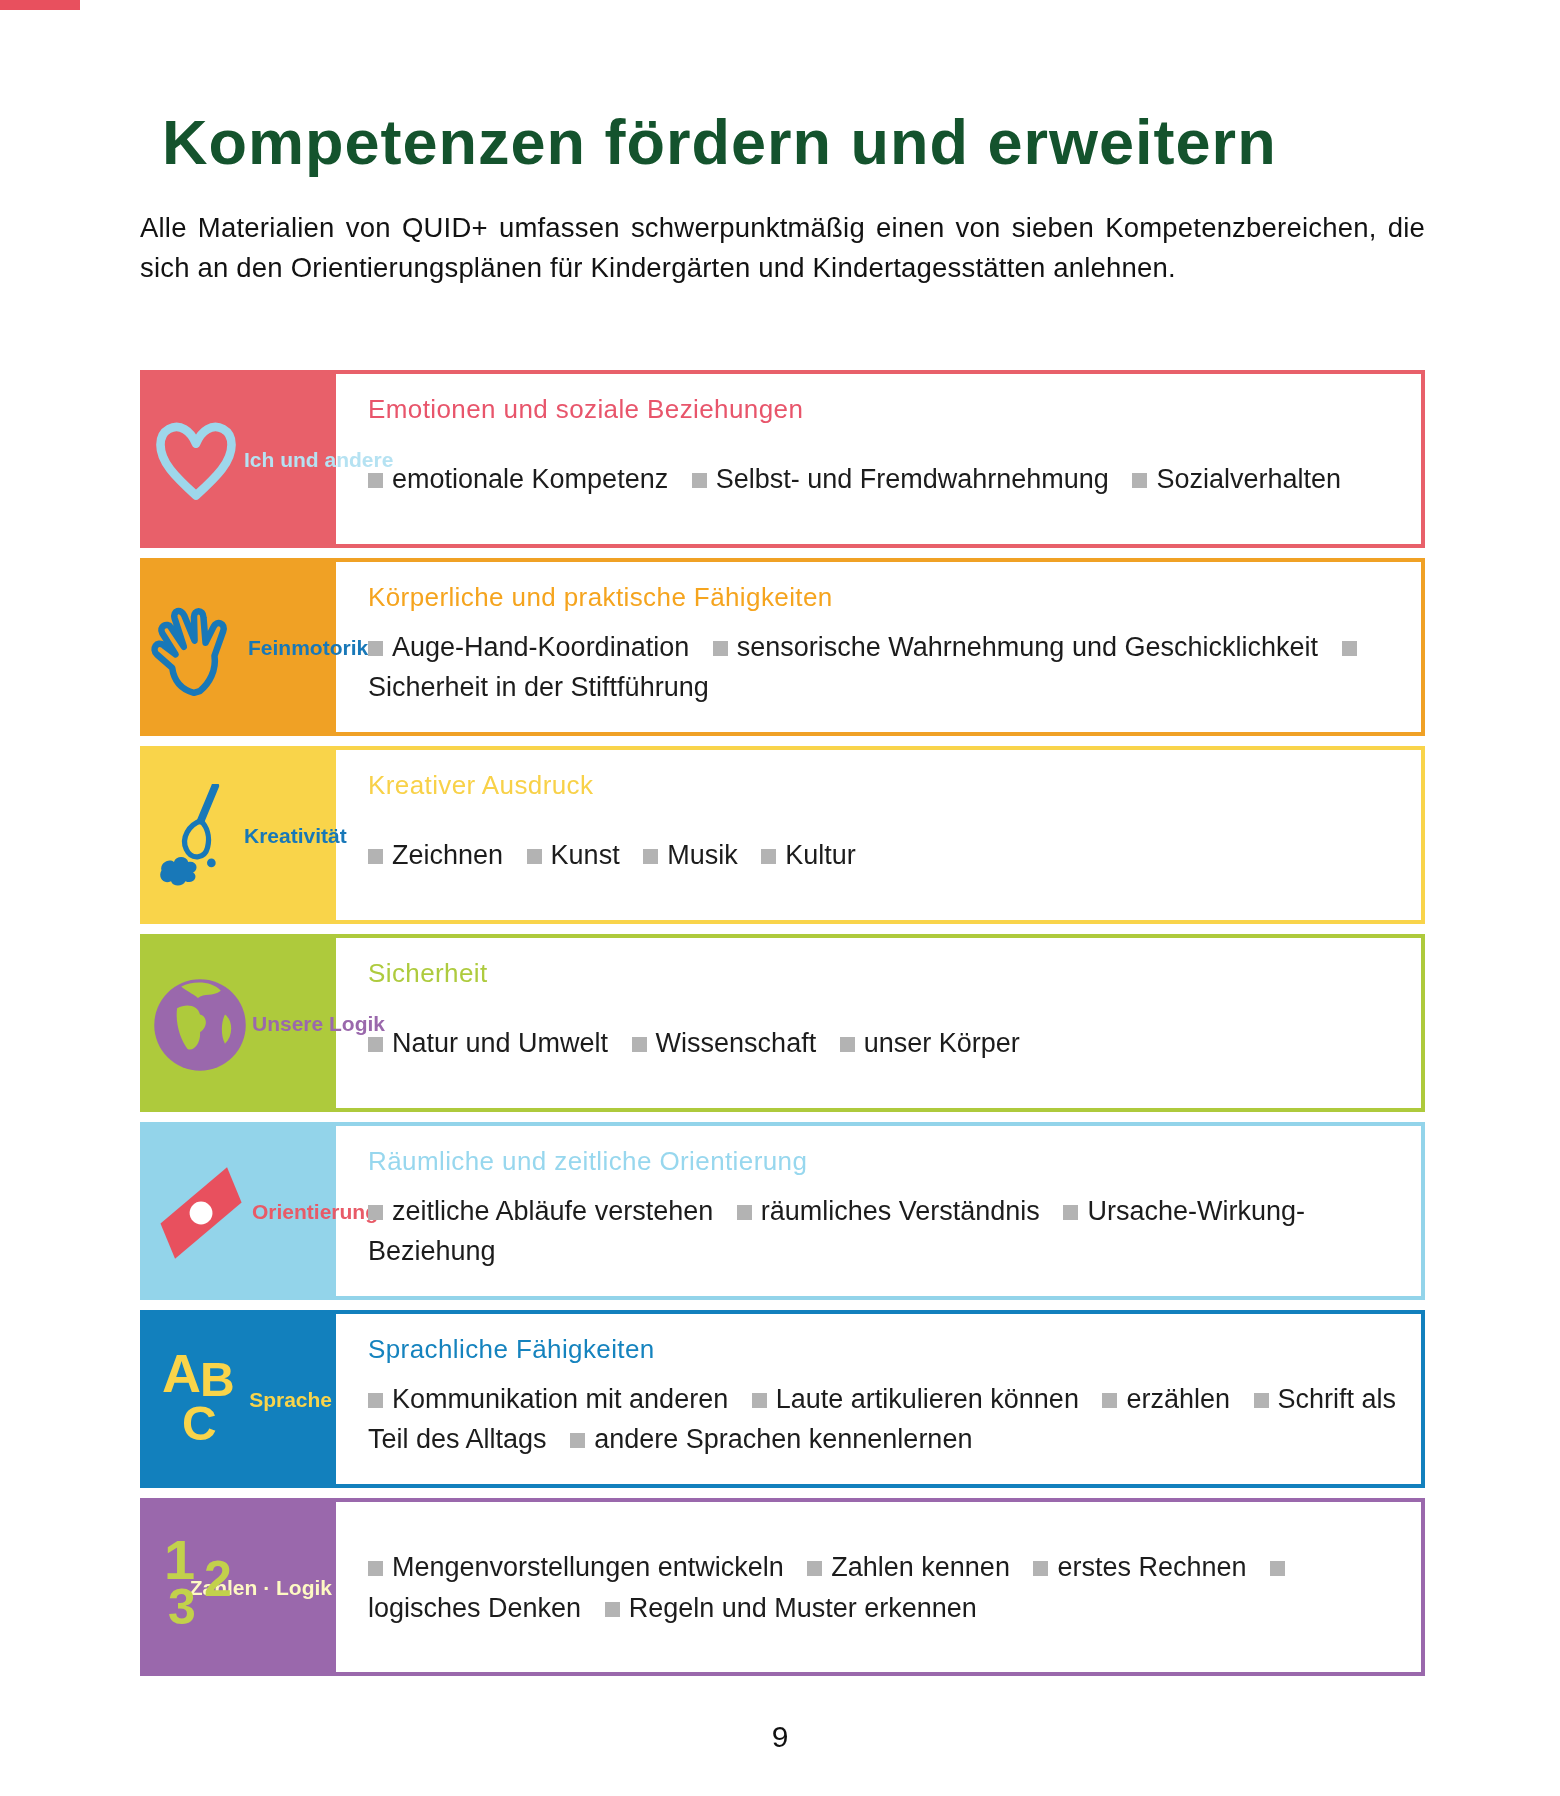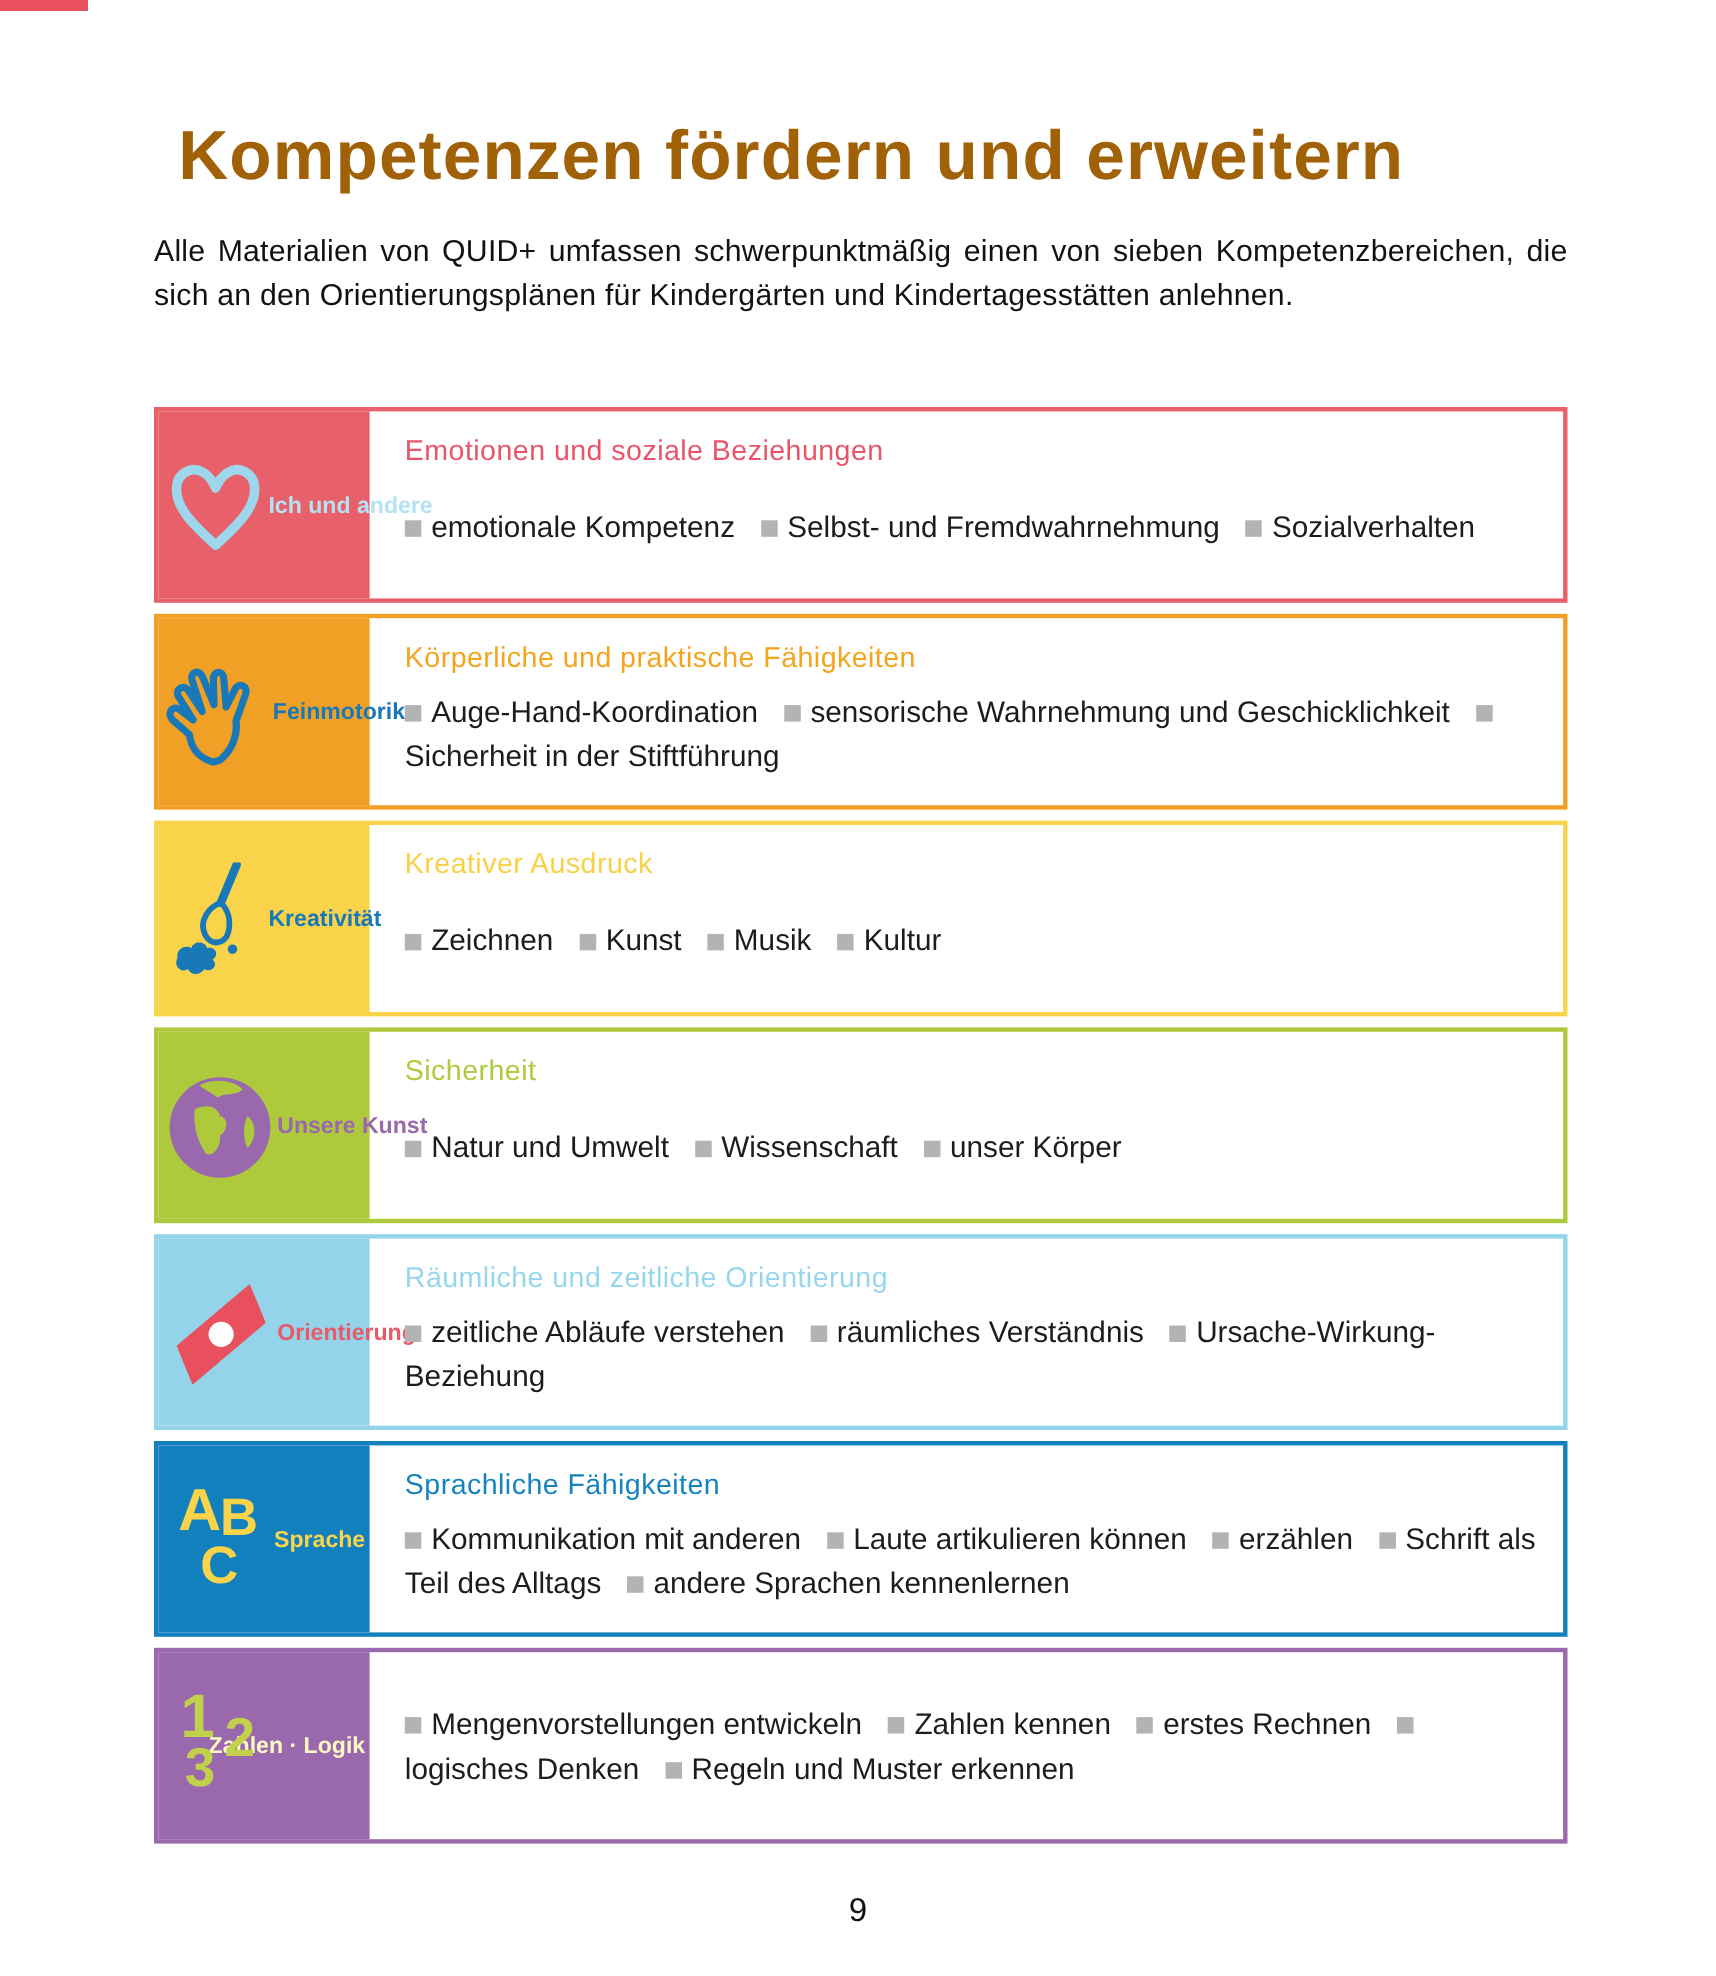--- a/index.html
+++ b/index.html
@@ -39,21 +39,21 @@
     position:absolute; bottom:42px; left:0; right:0;
     text-align:center; font-size:30px; color:#111;
   }
 </style>
 </head>
 <body>
 
 <div class="corner-mark" style="background: rgb(232, 80, 94);"></div>
 
 <div class="page">
-  <h1 class="page-title" style="color: #a16207; margin-left: 22px;">Kompetenzen fördern und erweitern</h1>
+  <h1 class="page-title" style="color: #14532d; margin-left: 22px;">Kompetenzen fördern und erweitern</h1>
   <p class="intro">Alle Materialien von QUID+ umfassen schwerpunktmäßig einen von sieben Kompetenzbereichen, die sich an den Orientierungsplänen für Kindergärten und Kindertagesstätten anlehnen.</p>
   <div class="boxes" id="competence-list">
   <section class="box" style="border-color: rgb(232, 96, 106);">
     <div class="icon-cell" style="background: rgb(232, 96, 106);">
       <div class="icon-holder" style="width: 140px;">
             <svg viewBox="0 0 100 100" width="96" height="100">
       <path d="M50 86 C 28 66 13 51 13 33 C 13 17 28 11 38 17 C 45 21 48 27 50 32 C 52 27 55 21 62 17 C 72 11 87 17 87 33 C 87 51 72 66 50 86 Z" fill="none" stroke="#9ed7eb" stroke-width="9" stroke-linejoin="round" stroke-linecap="round"></path>
             </svg>
           </div>
       <div class="icon-label" style="color: rgb(181, 226, 242);">Ich und andere</div>
@@ -100,21 +100,21 @@
   <section class="box" style="border-color: rgb(174, 202, 60);">
     <div class="icon-cell" style="background: rgb(174, 202, 60);">
       <div class="icon-holder" style="width: 140px;">
             <svg viewBox="0 0 100 100" width="104" height="104">
       <circle cx="50" cy="50" r="44" fill="#9a68ac"></circle>
       <path d="M32 13 C 44 7 62 8 70 17 C 62 23 54 19 48 24 C 42 19 36 17 32 13 Z" fill="#aeca3c"></path>
       <path d="M28 34 C 37 29 48 31 50 40 C 58 42 57 53 50 57 C 51 67 44 76 38 73 C 31 64 26 48 28 34 Z" fill="#aeca3c"></path>
       <path d="M74 40 C 82 46 82 60 74 68 C 70 60 70 48 74 40 Z" fill="#aeca3c"></path>
             </svg>
           </div>
-      <div class="icon-label" style="color: rgb(154, 104, 172);">Unsere Kunst</div>
+      <div class="icon-label" style="color: rgb(154, 104, 172);">Unsere Logik</div>
     </div>
     <div class="content">
       <h2 class="box-title" style="color: rgb(174, 203, 62);">Sicherheit</h2>
       <p class="items"><span class="item"><span class="sq" style="background: rgb(179, 179, 179);"></span><span>Natur und Umwelt</span></span> <span class="item"><span class="sq" style="background: rgb(179, 179, 179);"></span><span>Wissenschaft</span></span> <span class="item"><span class="sq" style="background: rgb(179, 179, 179);"></span><span>unser Körper</span></span> </p>
     </div>
   </section>
 
   <section class="box" style="border-color: rgb(147, 212, 234);">
     <div class="icon-cell" style="background: rgb(147, 212, 234);">
       <div class="icon-holder" style="width: 140px;">

